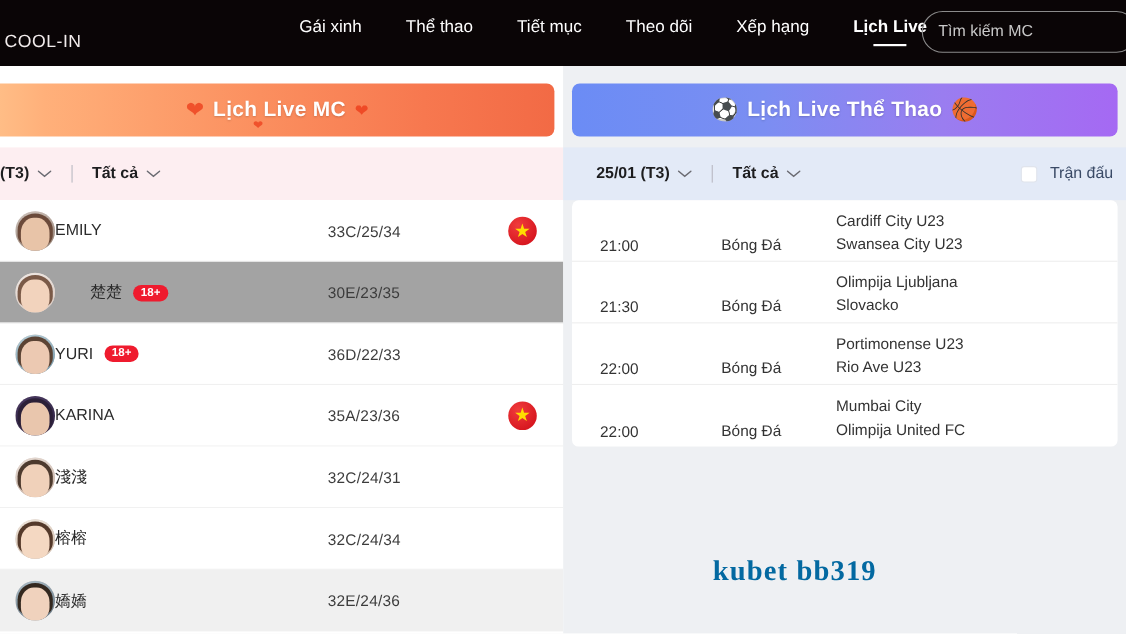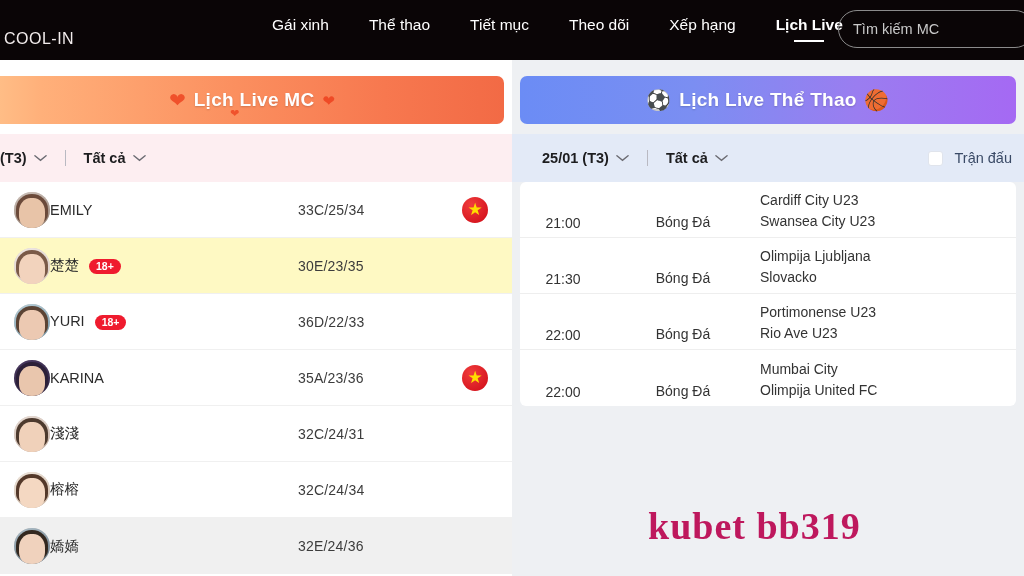--- a/index.html
+++ b/index.html
@@ -95,21 +95,21 @@
   }
   .cbox { width: 15px; height: 15px; background: #ffffff; border-radius: 3px; border: 1px solid #e0e4ec; }
 
   
   .mc-list { background: #ffffff; }
   .mc-row {
     height: 56px; display: flex; align-items: center;
     border-bottom: 1px solid #f0f0f0; background: #ffffff;
     position: relative;
   }
-  .mc-row.alt { background: #fef9c3; }
+  .mc-row.alt { background: #a3a3a3; gap: 32px; }
   .mc-row.shade { background: #f0f0f0; border-bottom: none; }
   .avatar {
     width: 36px; height: 36px; border-radius: 50%; margin-left: 14px;
     flex: none; overflow: hidden; position: relative;
     background: #d9cfc9;
   }
   .avatar .a1 { position:absolute; inset:0; }
   .avatar .face {
     position:absolute; left: 50%; transform: translateX(-50%);
     bottom: 0; width: 26px; height: 30px; border-radius: 45% 45% 40% 40%;
@@ -154,21 +154,21 @@
   .sp-kind {
     width: 96px; text-align: center; font-size: 14px; color: #333; flex: none;
     line-height: 1.25;
   }
   .sp-teams { font-size: 14px; color: #333; line-height: 1.45; }
 
   
   .watermark {
     position: absolute; left: 648px; top: 504px;
     font-family: "Liberation Serif", "DejaVu Serif", serif;
-    font-weight: bold; font-size: 38px; color: #be185d; letter-spacing: 1px;
+    font-weight: bold; font-size: 26px; color: #0369a1; letter-spacing: 1px;
     white-space: nowrap;
   }
 </style>
 </head>
 <body>
 
 <div id="app">
 
   <div class="topbar">
     <div class="logo">COOL-IN</div>

